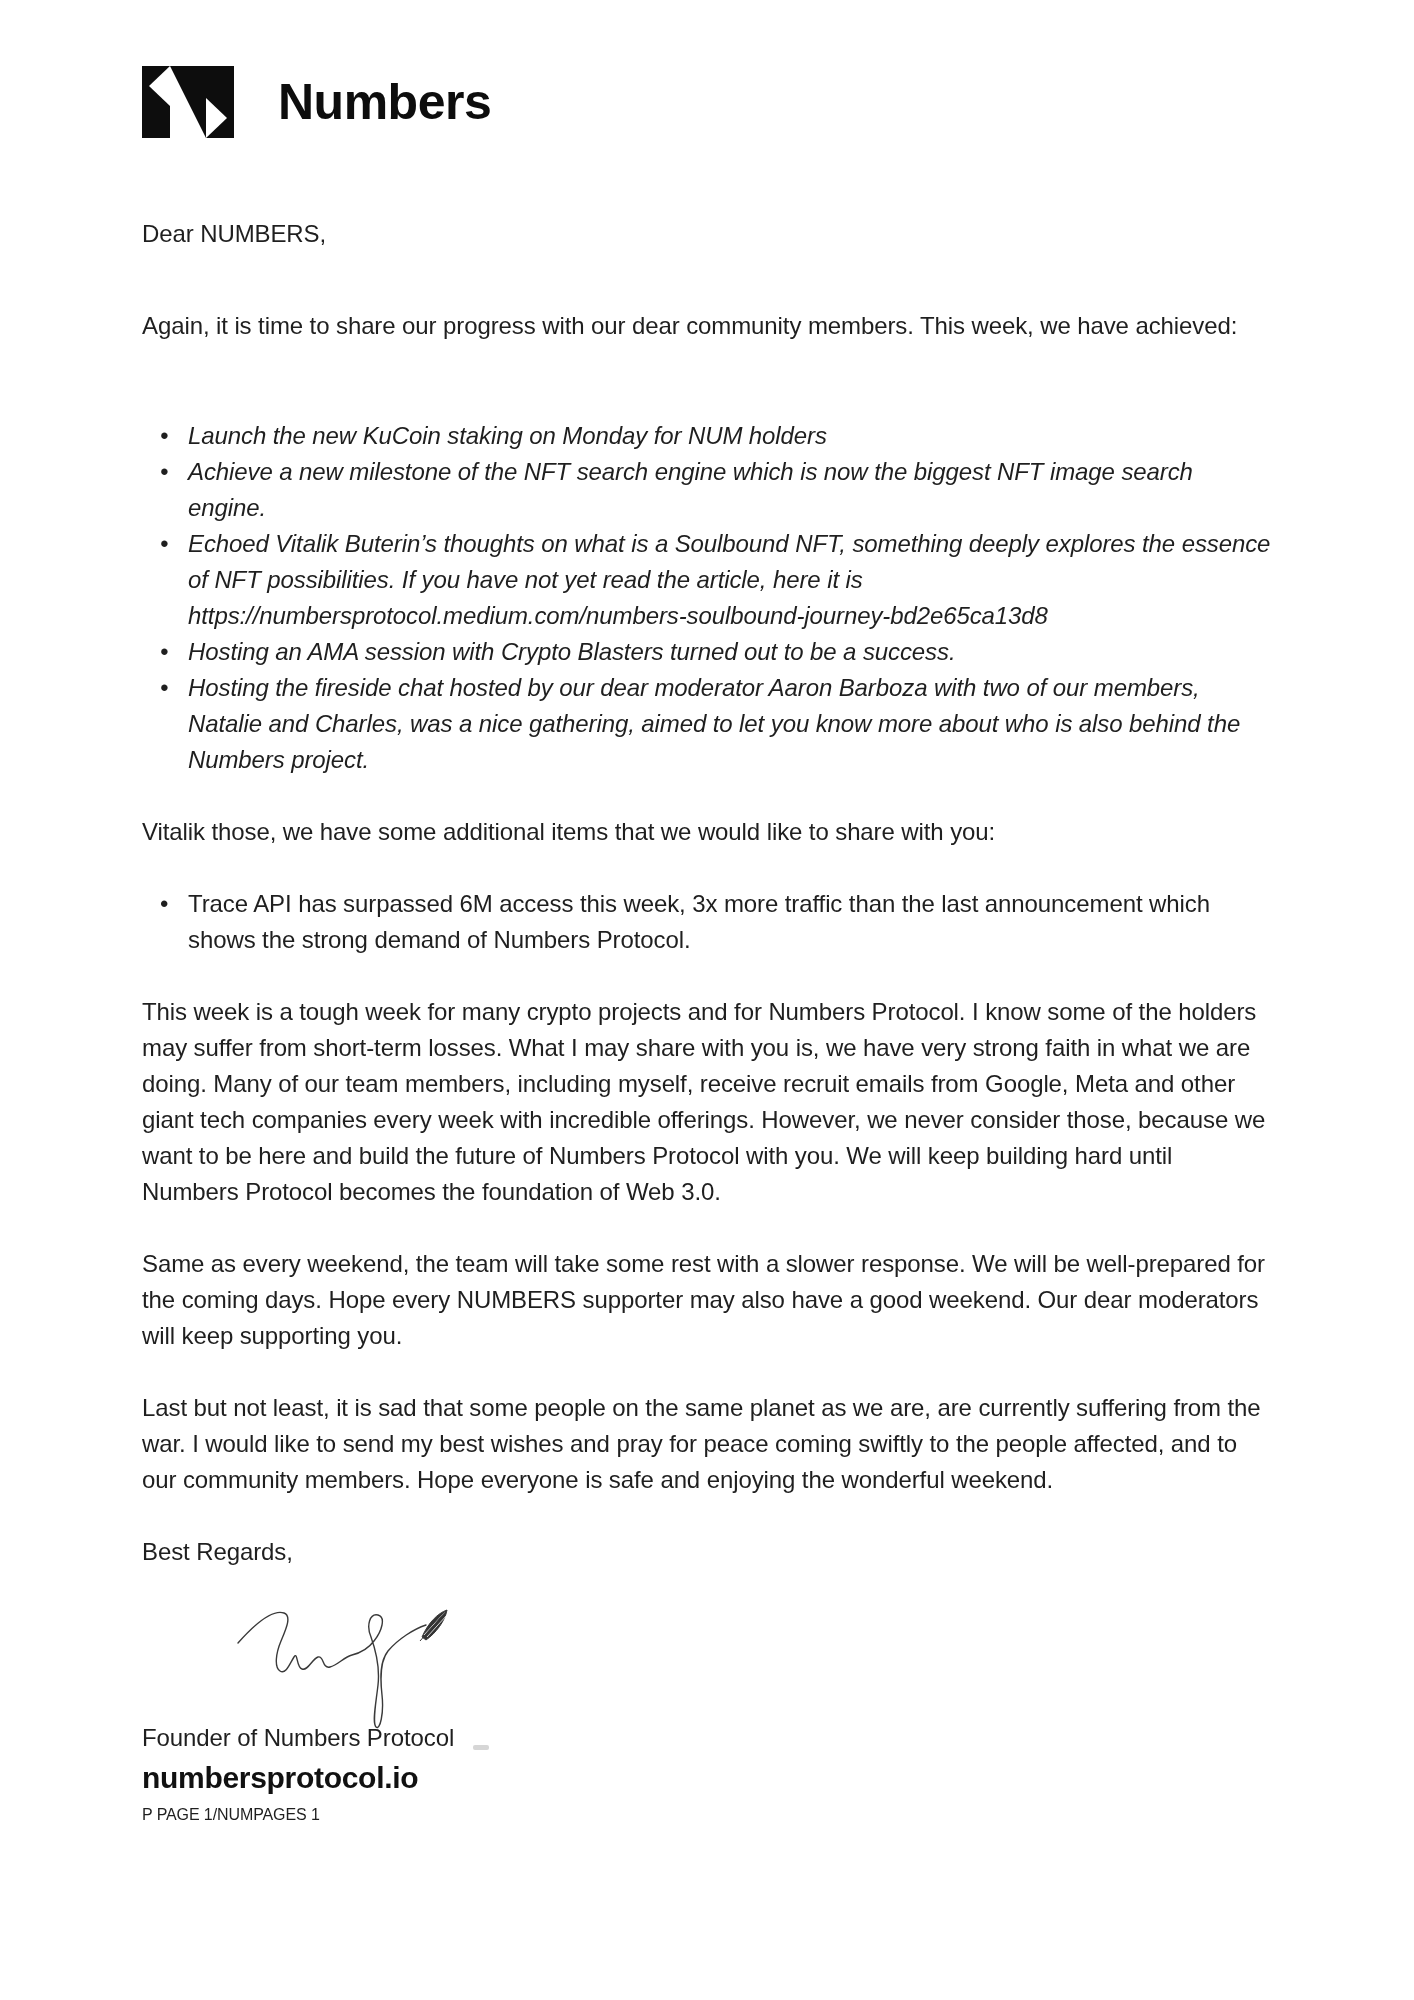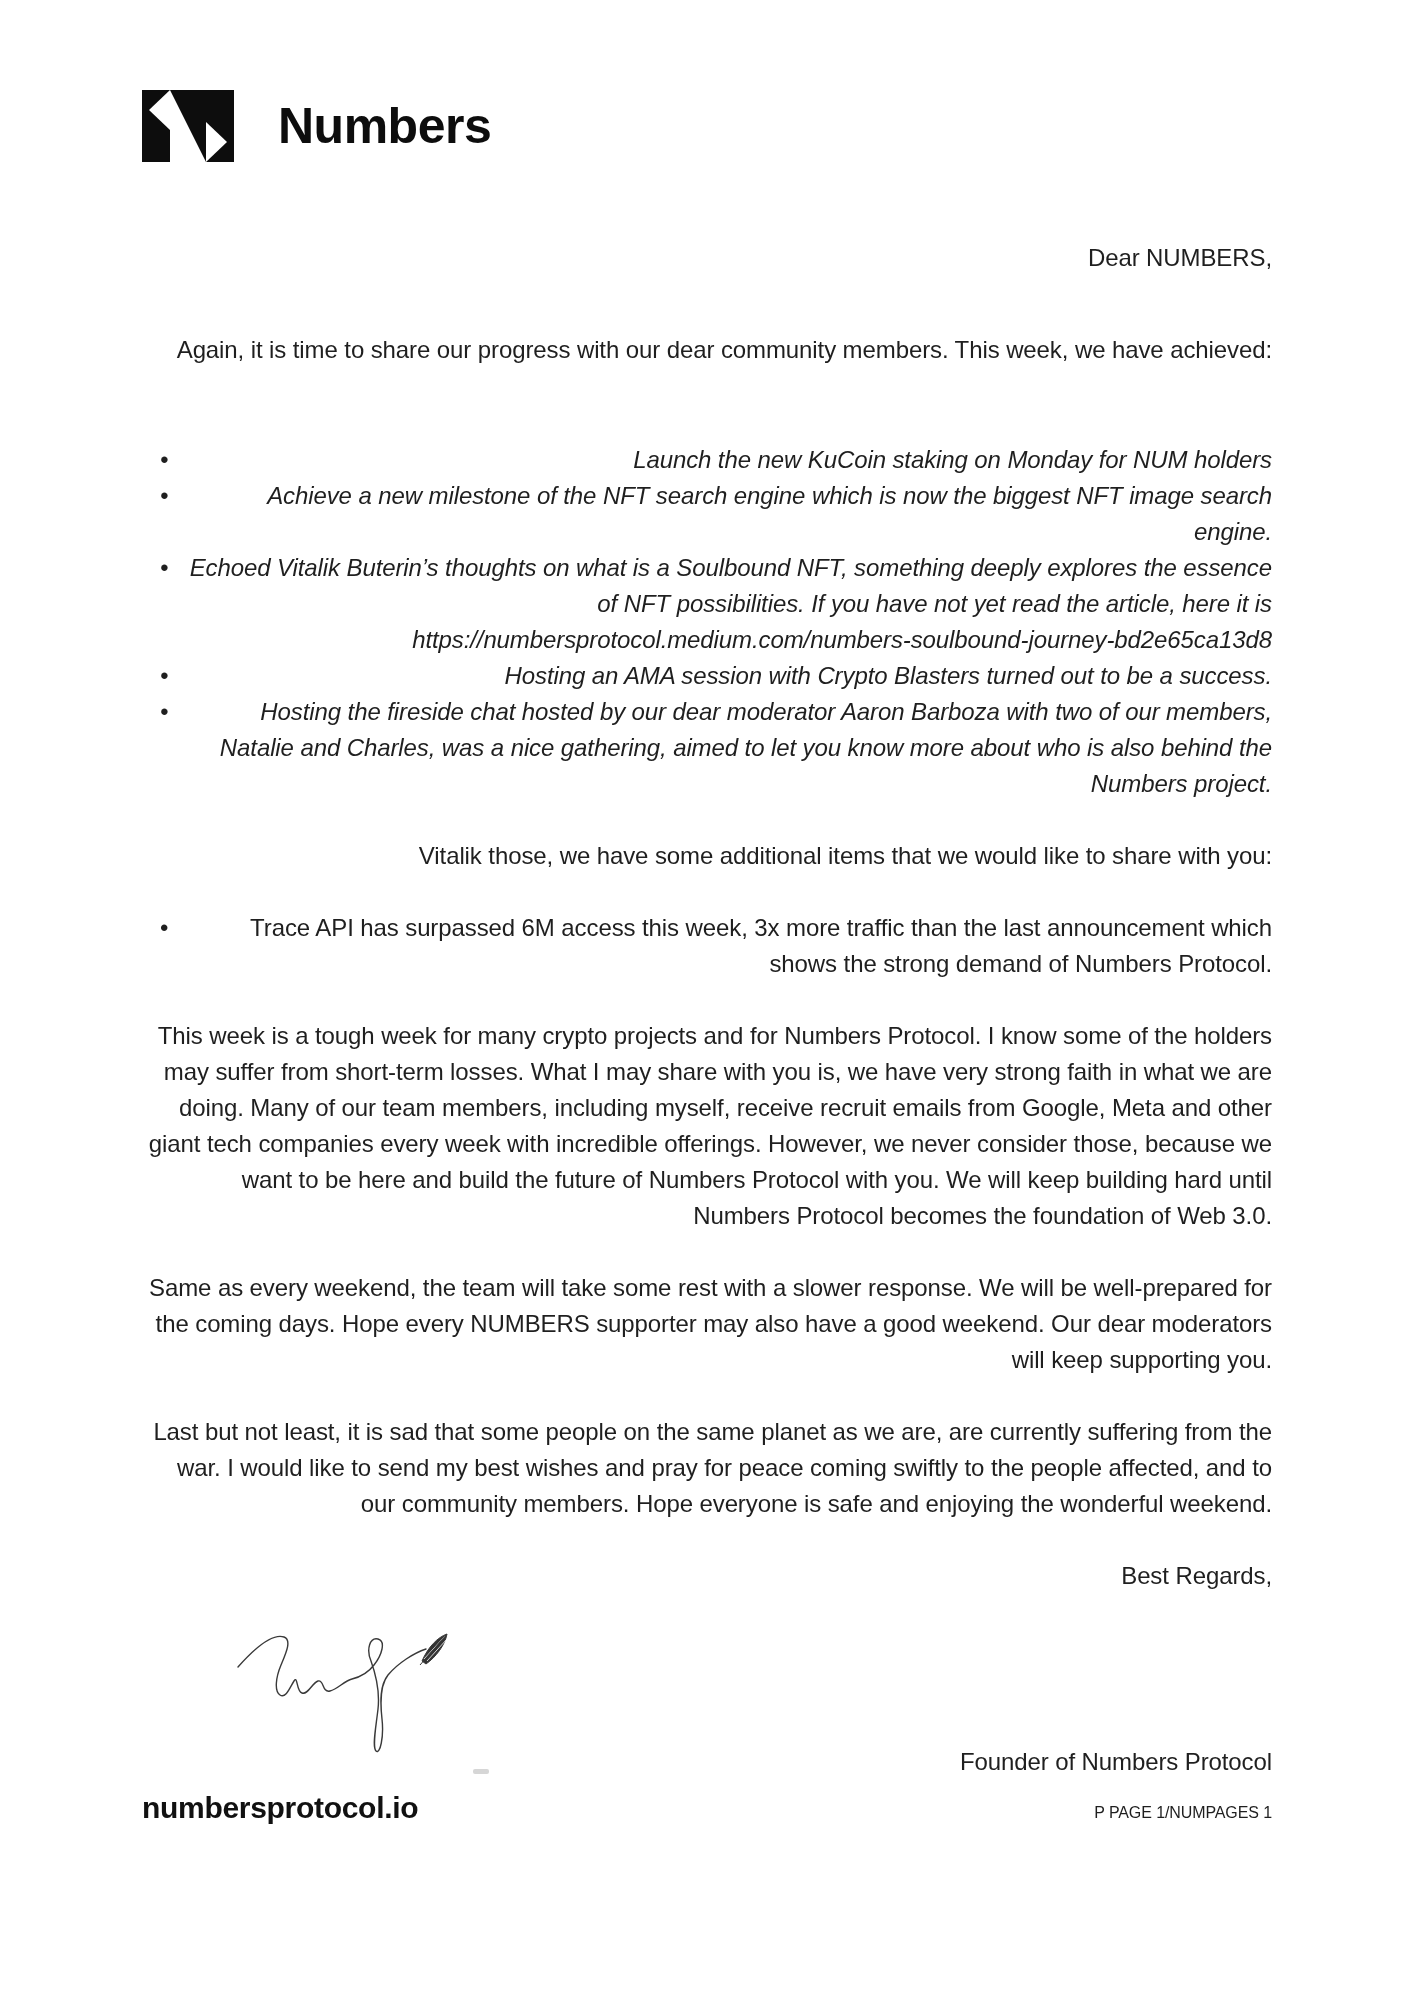--- a/index.html
+++ b/index.html
@@ -6,21 +6,21 @@
   html,body { margin:0; padding:0; }
   body {
     width:1414px; height:2000px;
     background:#ffffff;
     font-family:"Liberation Sans","DejaVu Sans",sans-serif;
     color:#1f1f1f;
     font-size:24px; line-height:36px;
     letter-spacing:-0.1px;
     overflow:hidden;
   }
-  .page { width:1414px; height:2000px; padding:90px 142px 0 142px; position:relative;text-align:right; }
+  .page { width:1414px; height:2000px; padding:66px 142px 0 142px; position:relative; }
 
   
   .brand { display:flex; align-items:center; gap:44px; height:72px; margin-bottom:78px; }
   .logo { width:92px; height:72px; display:block; }
   .brand-name { font-size:50px; line-height:50px; font-weight:700; color:#0d0d0d; letter-spacing:-0.5px; }
 
   
   p { margin:0 0 36px 0; }
   .greeting { margin-bottom:56px; }
   ul.bullets { list-style:none; margin:0 0 36px 0; padding:0; }
@@ -33,21 +33,21 @@
   }
   .closing { margin-bottom:17px; }
 
   
   .signature-area { position:relative; height:133px; }
   .signature-svg { position:absolute; left:92px; top:14px; width:256px; height:132px; overflow:visible; }
   .sig-smudge { position:absolute; left:331px; top:158px; width:16px; height:5px; background:#d6d6d6; border-radius:2px; }
   .sig-name, .sig-title { margin:0; }
 
   
-  .footer { display:flex; justify-content:space-between; align-items:baseline; margin-top:9px; }
+  .footer { display:flex; justify-content:space-between; align-items:baseline; margin-top:3px;flex-direction:column; }
   .site { font-size:30px; line-height:38px; font-weight:700; color:#111111; letter-spacing:-0.3px; }
   .page-info { font-size:16px; color:#1f1f1f; }
 </style>
 </head>
 <body>
 
 <div class="page">
 
   <header class="brand">
     <svg class="logo" viewBox="0 0 92 72" aria-hidden="true">

